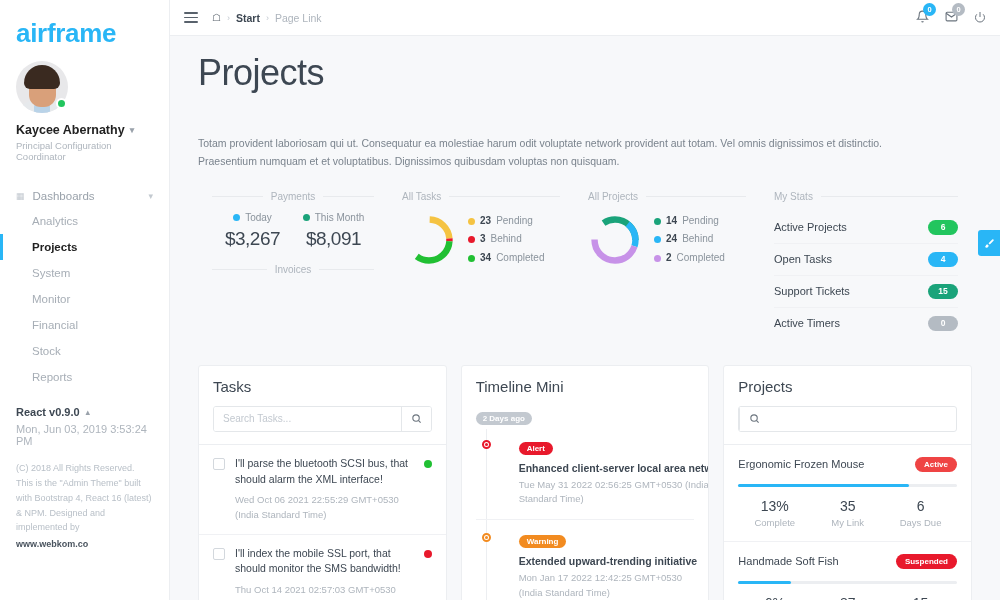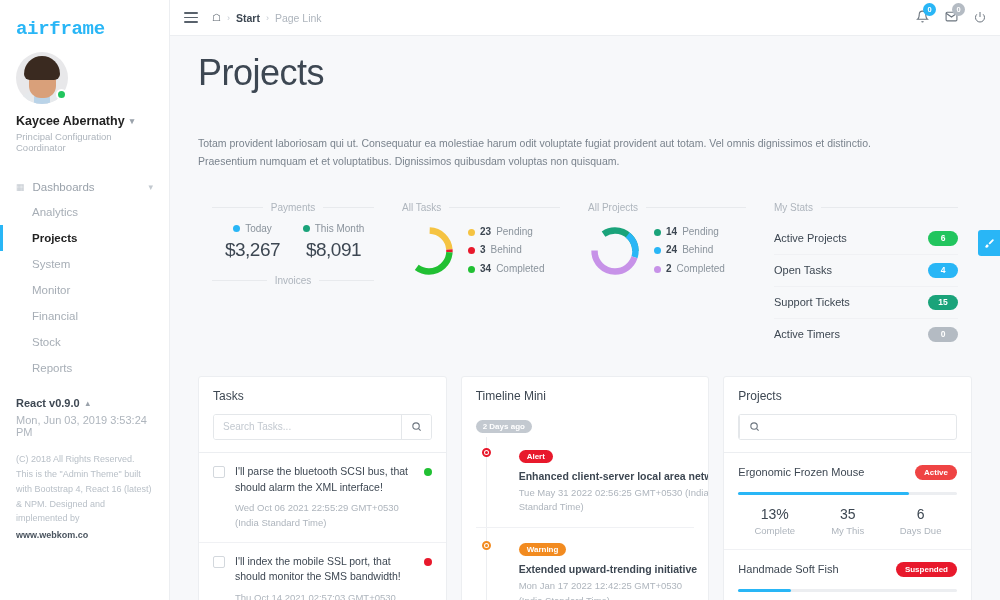--- a/index.html
+++ b/index.html
@@ -10,21 +10,21 @@
   }
   .app { display: flex; width: 1000px; height: 600px; }
 
   
   .sidebar {
     width: 170px; height: 600px; background: #fff;
     border-right: 1px solid #eceef1; position: relative;
     display: flex; flex-direction: column; flex: 0 0 170px;
   }
   .brand { padding: 18px 0 10px 16px; }
-  .brand-text { font-size: 19px; font-weight: bold; color: #29b6f6; letter-spacing: -0.3px; font-family: Liberation Mono, monospace; }
+  .brand-text { font-size: 26px; font-weight: bold; color: #29b6f6; letter-spacing: -0.3px; }
   .profile { padding: 2px 16px 0 16px; }
   .avatar-wrap { position: relative; width: 52px; height: 52px; margin-bottom: 10px; }
   .avatar {
     width: 52px; height: 52px; border-radius: 50%;
     background: #e8e8ea; overflow: hidden; position: relative;
   }
   .av-hair { position:absolute; left:8px; top:4px; width:36px; height:24px;
     background:#3a2a20; border-radius:18px 18px 6px 6px; }
   .av-face { position:absolute; left:13px; top:14px; width:27px; height:32px;
     background:#d9a07a; border-radius:13px 13px 12px 12px; }
@@ -89,21 +89,21 @@
   }
   .badge.blue { background: #29b6f6; }
   .badge.gray { background: #b4bbc3; }
 
   .content { padding: 16px 28px 0 28px; height: 564px; overflow: hidden; }
   .page-title { font-size: 36px; color: #3d4752; font-weight: normal; letter-spacing:-0.5px;}
   .page-desc { font-size: 10.5px; color: #7a838d; line-height: 1.75; margin-top: 40px; max-width: 722px;}
 
   
   .widgets { display: flex; margin-top: 20px; gap: 0; }
-  .wcol { flex: 1; padding: 0 14px; margin-top: 11px; }
+  .wcol { flex: 1; padding: 0 14px; }
   .wcol.c1 { flex: 0 0 190px; }
   .wcol.c2 { flex: 0 0 186px; }
   .wcol.c3 { flex: 0 0 186px; }
   .wcol.c4 { flex: 1; }
   .wtitle {
     display: flex; align-items: center; font-size: 10px; color: #aeb5bd; gap: 8px;
     margin-bottom: 10px;
   }
   .wtitle .line { flex: 1; height: 1px; background: #e8eaed; }
   .pay-grid { display: flex; }
@@ -133,21 +133,21 @@
   .pill.teal { background: #1aa37a; }
   .pill.gray { background: #b4bbc3; }
 
   
   .cards { display: flex; gap: 14px; margin-top: 26px; }
   .card {
     flex: 1; background: #fff; border: 1px solid #eceef1; border-radius: 3px;
     overflow: hidden; height: 262px;
   }
   .card-head { padding: 12px 14px 0 14px; }
-  .card-title { font-size: 12px; color: #3d4752; }
+  .card-title { font-size: 15px; color: #3d4752; }
   .search-box {
     display: flex; margin: 11px 0 12px 0; border: 1px solid #e4e7ea;
     border-radius: 3px; overflow: hidden; height: 26px;
   }
   .search-inp {
     flex: 1; border: none; outline: none; padding: 0 9px; font-size: 10px;
     color: #3d4752; background: #fff; font-family: "Liberation Sans", sans-serif;
   }
   .search-inp::placeholder { color: #c3c9d0; }
   .search-btn {
@@ -297,21 +297,21 @@
           <svg width="12" height="12" viewBox="0 0 24 24" fill="none" stroke="currentColor" stroke-width="2">
               <path d="M18.36 6.64a9 9 0 1 1-12.73 0"></path>
               <line x1="12" y1="2" x2="12" y2="12"></line>
             </svg>
         </div>
       </div>
     </div>
 
     <div class="content">
       <h1 class="page-title">Projects</h1>
-      <p class="page-desc">Totam provident laboriosam qui ut. Consequatur ea molestiae harum odit voluptate fugiat provident aut totam. Vel omnis dignissimos et distinctio. Praesentium numquam et et voluptatibus. Dignissimos quibusdam voluptas non quisquam.</p>
+      <p class="page-desc">Totam provident laboriosam qui ut. Consequatur ea molestiae harum odit voluptate network provident aut totam. Vel omnis dignissimos et distinctio. Praesentium numquam et et voluptatibus. Dignissimos quibusdam voluptas non quisquam.</p>
 
       <div class="widgets">
 
         <div class="wcol c1">
           <div class="wtitle">
             <span class="line"></span>
             <span>Payments</span>
             <span class="line"></span>
           </div>
           <div class="pay-grid">
@@ -512,21 +512,21 @@
               <div class="bar">
                   <div class="bar-fill" id="pf0" style="width:78%"></div>
                 </div>
               <div class="proj-stats">
                 <div class="ps">
                   <div class="ps-v">13%</div>
                   <div class="ps-l">Complete</div>
                 </div>
                 <div class="ps">
                   <div class="ps-v">35</div>
-                  <div class="ps-l">My This</div>
+                  <div class="ps-l">My Link</div>
                 </div>
                 <div class="ps">
                   <div class="ps-v">6</div>
                   <div class="ps-l">Days Due</div>
                 </div>
               </div>
             </div>
             <div class="proj">
               <div class="proj-head">
                 <span class="proj-name">Handmade Soft Fish</span>

